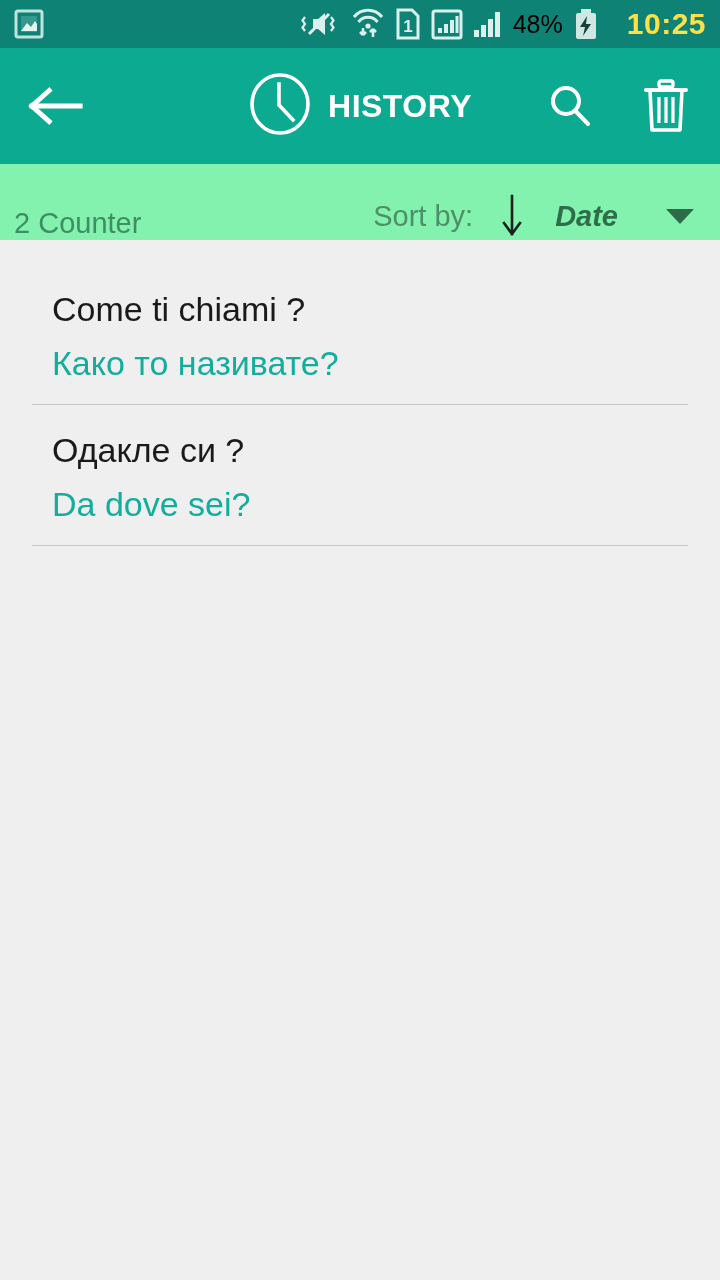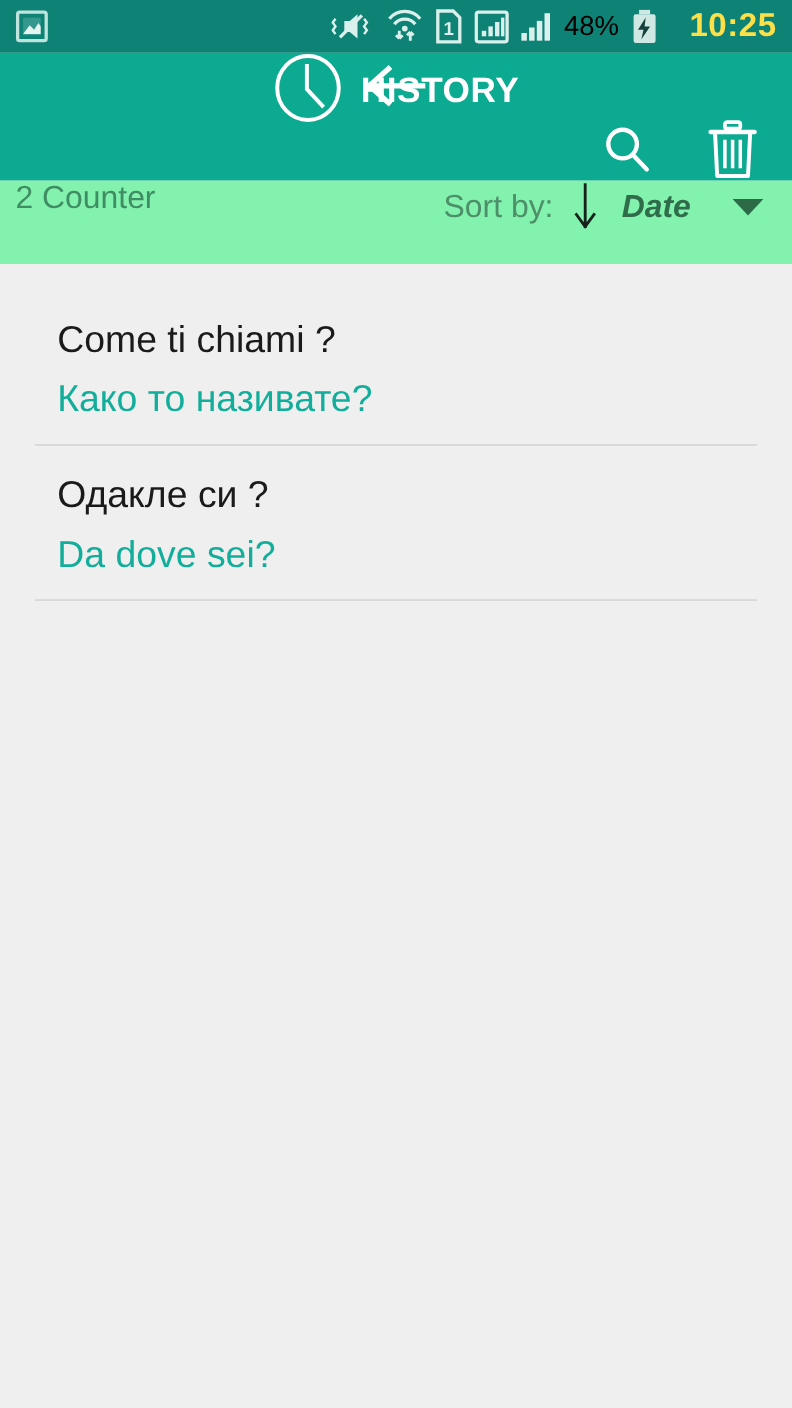--- a/index.html
+++ b/index.html
@@ -54,21 +54,20 @@
   }
 
   
   .app-bar {
     height: 116px;
     background: #0daa92;
     display: flex;
     align-items: center;
     padding: 0 26px;
     position: relative;
-    flex-direction: column;
   }
   .app-bar-back {
     width: 60px;
     height: 60px;
     display: flex;
     align-items: center;
     justify-content: flex-start;
     cursor: pointer;
   }
   .app-bar-title-group {
@@ -101,33 +100,33 @@
     align-items: center;
     justify-content: center;
     cursor: pointer;
   }
 
   
   .sort-bar {
     height: 76px;
     background: #82f2ae;
     display: flex;
-    align-items: flex-start;
+    align-items: flex-end;
     padding: 0 20px 0 14px;
   }
   .counter-label {
     font-size: 29px;
     color: #3f8d63;
     flex: 0 0 auto;
   }
   .sort-group {
     margin-left: auto;
     display: flex;
     align-items: center;
-    gap: 2px;
+    gap: 12px;
     cursor: pointer;
   }
   .sort-by-label {
     font-size: 29px;
     color: #4d8f68;
     margin-right: 14px;
   }
   .sort-dir-arrow {
     margin-right: 18px;
     display: flex;

